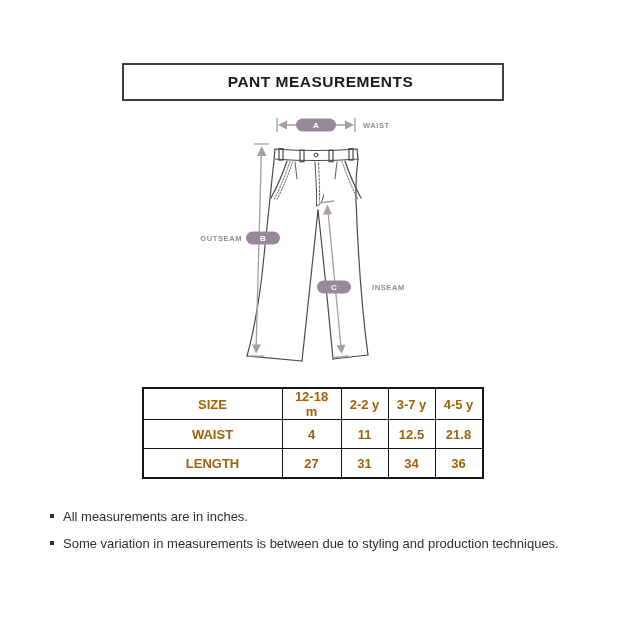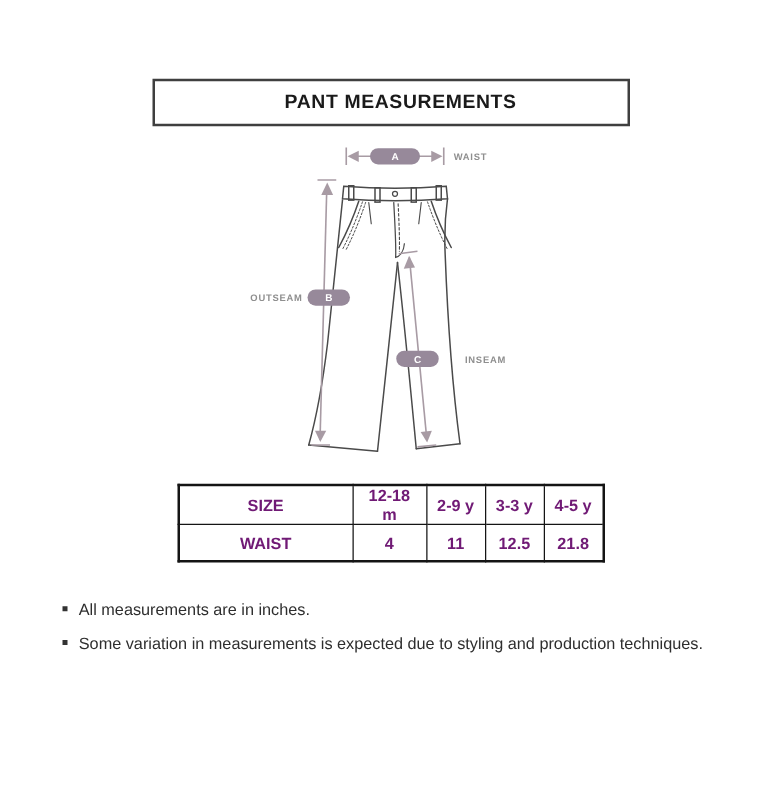--- a/index.html
+++ b/index.html
@@ -27,21 +27,21 @@
   .diagram-wrap svg{display:block;}
   
   table.size-table{
     border-collapse:collapse;
     margin:2px auto 0 auto;
     border:2px solid #141414;
   }
   table.size-table td,table.size-table th{
     border:1.5px solid #141414;
     height:28px;
-    font-size:13px;font-weight:bold;color:#701a75;
+    font-size:13px;font-weight:bold;color:#a16207;
     text-align:center;vertical-align:middle;
     padding:0 6px;
   }
   .col-head{width:126px;}
   .col-m{width:46px;margin-top:37px;}
   .col-y{width:34px;}
   
   .notes{margin:31px 0 0 50px;text-align:right;}
   .note{
     display:flex;align-items:flex-start;
@@ -136,38 +136,45 @@
       <text x="144" y="185" text-anchor="middle" font-size="8" font-weight="bold" fill="#ffffff">C</text>
       <text x="182" y="185" font-size="7.5" font-weight="bold" fill="#8f8f8f" letter-spacing="0.6">INSEAM</text>
     </svg>
   </div>
 
   <table class="size-table">
     <tbody>
         <tr>
       <td class="col-head">SIZE</td>
       <td class="col-m">12-18 m</td>
-      <td class="col-y">2-9 y</td>
-      <td class="col-y">3-3 y</td>
+      <td class="col-y">2-2 y</td>
+      <td class="col-y">3-7 y</td>
       <td class="col-y">4-5 y</td>
     </tr>
     <tr>
       <td>WAIST</td>
       <td>4</td>
       <td>11</td>
       <td>12.5</td>
       <td>21.8</td>
+    </tr>
+    <tr>
+      <td>LENGTH</td>
+      <td>27</td>
+      <td>31</td>
+      <td>34</td>
+      <td>36</td>
     </tr>
   </tbody>
     </table>
 
   <div class="notes">
     <div class="note">
       <span class="bullet"></span>
       <span>All measurements are in inches.</span>
     </div>
     <div class="note">
       <span class="bullet"></span>
-      <span>Some variation in measurements is expected due to styling and production techniques.</span>
+      <span>Some variation in measurements is between due to styling and production techniques.</span>
     </div>
   </div>
 
 </div>
 
 </body></html>

